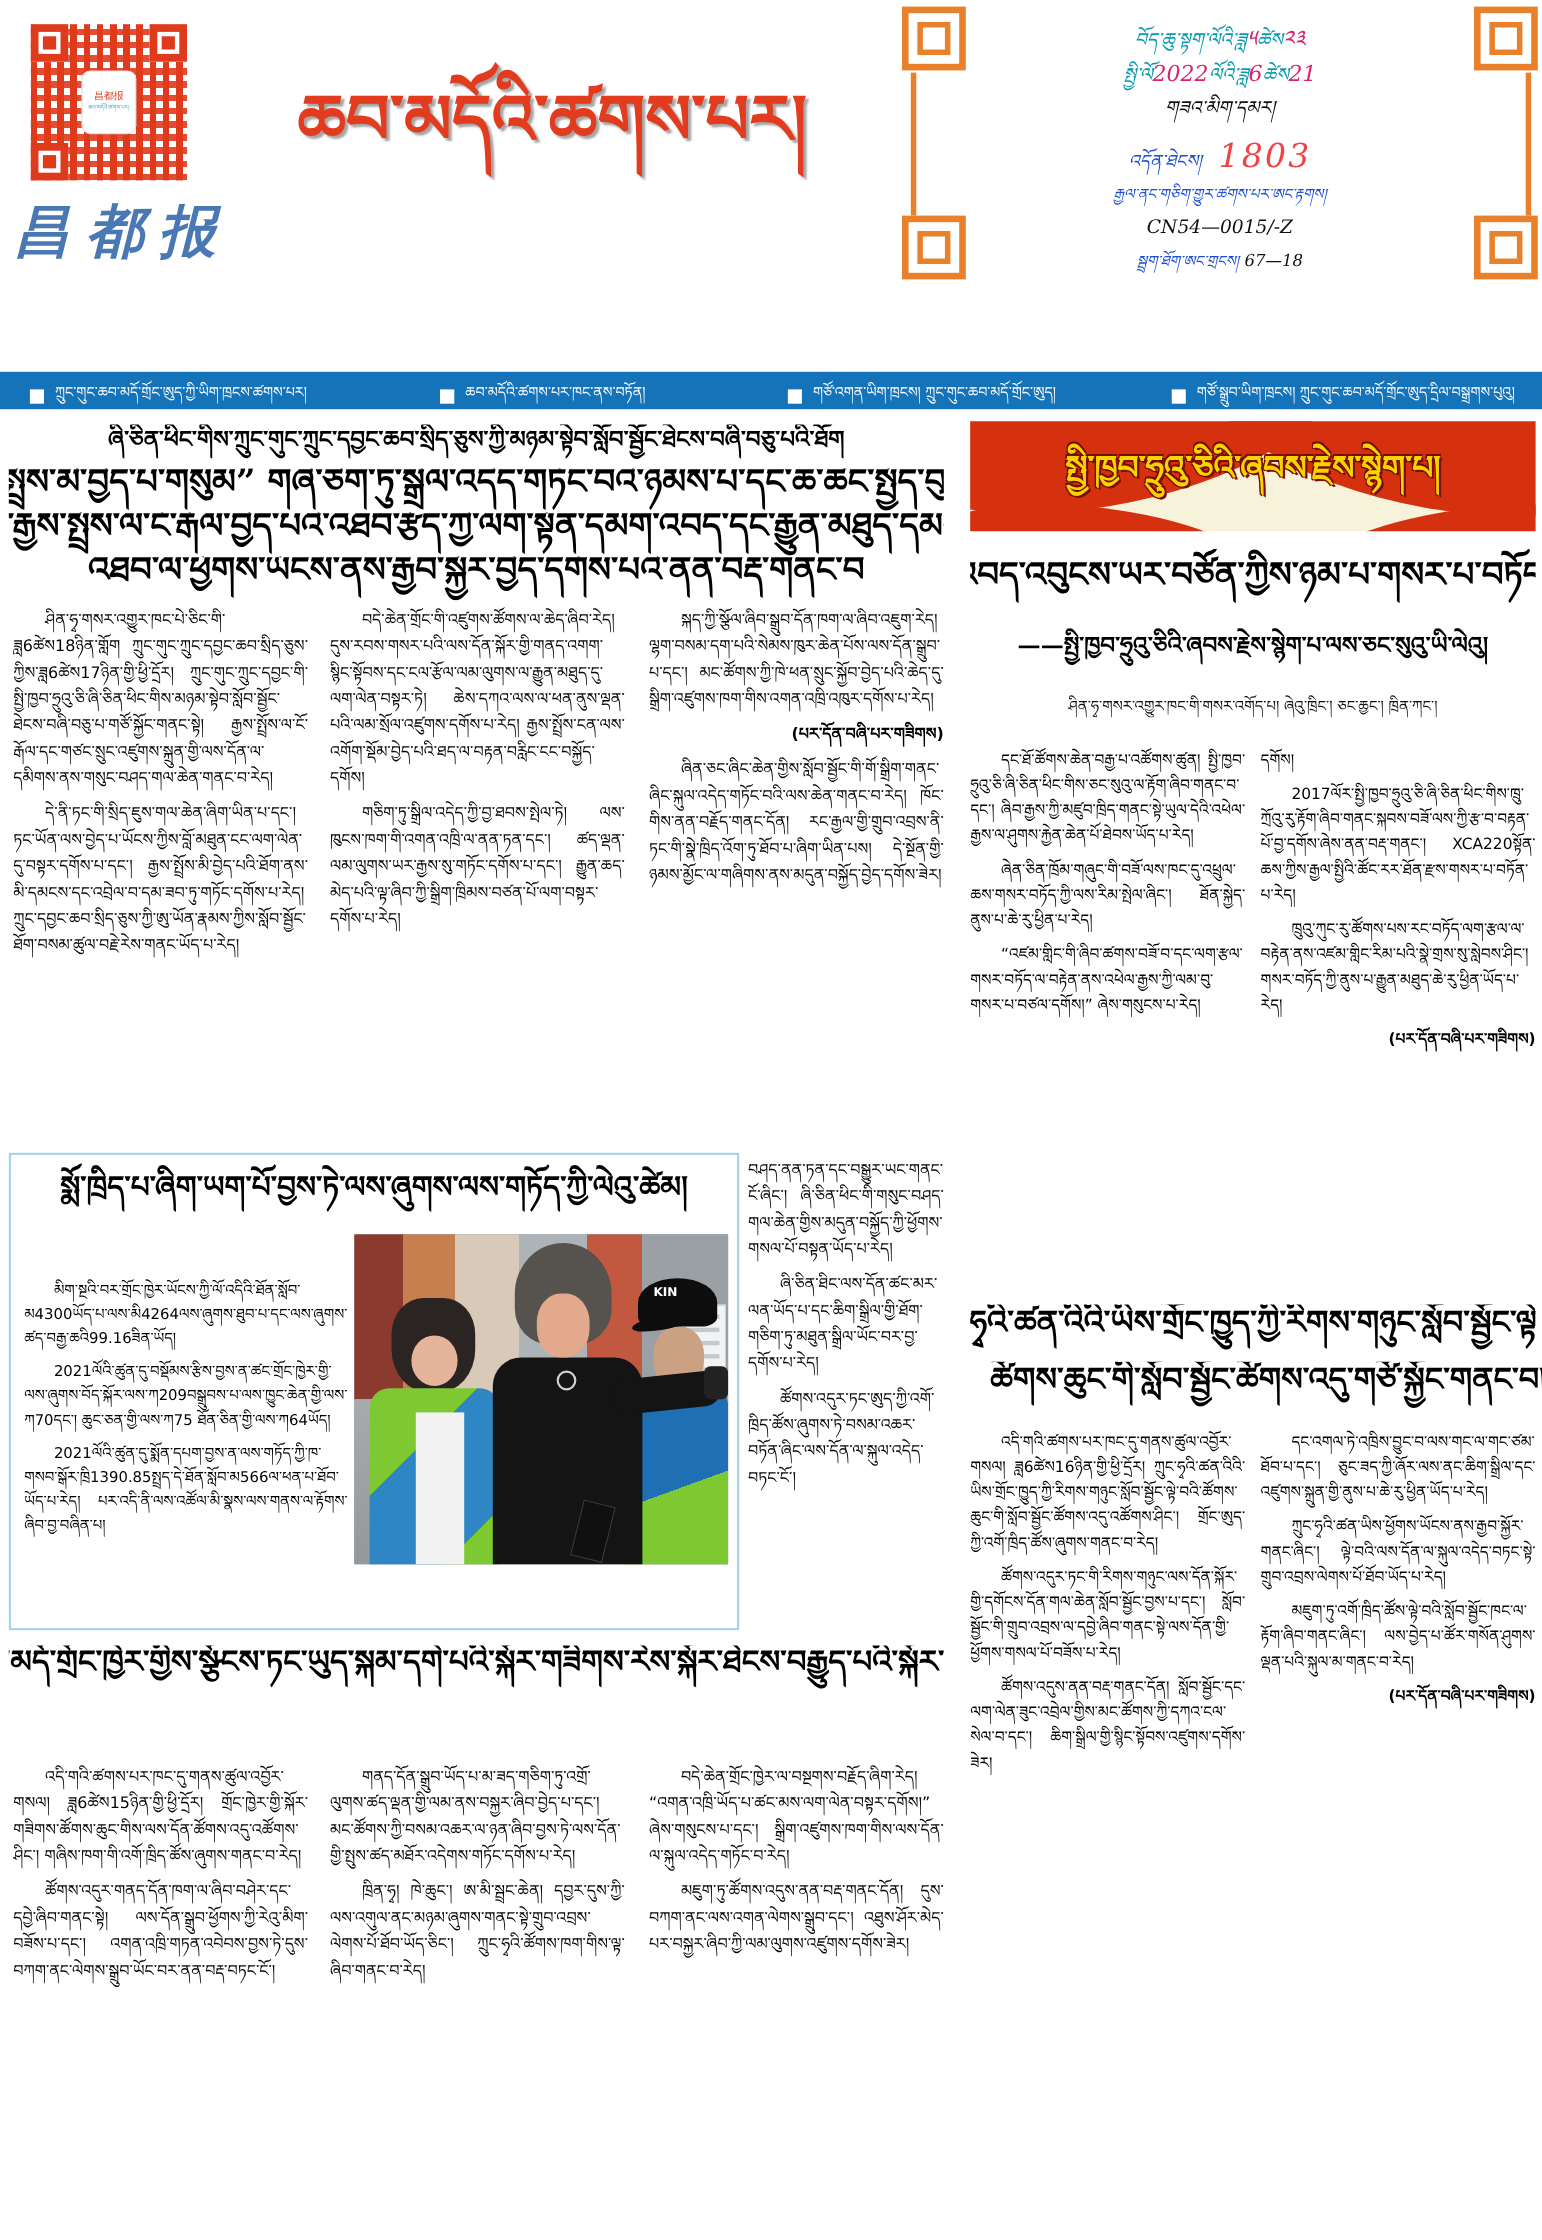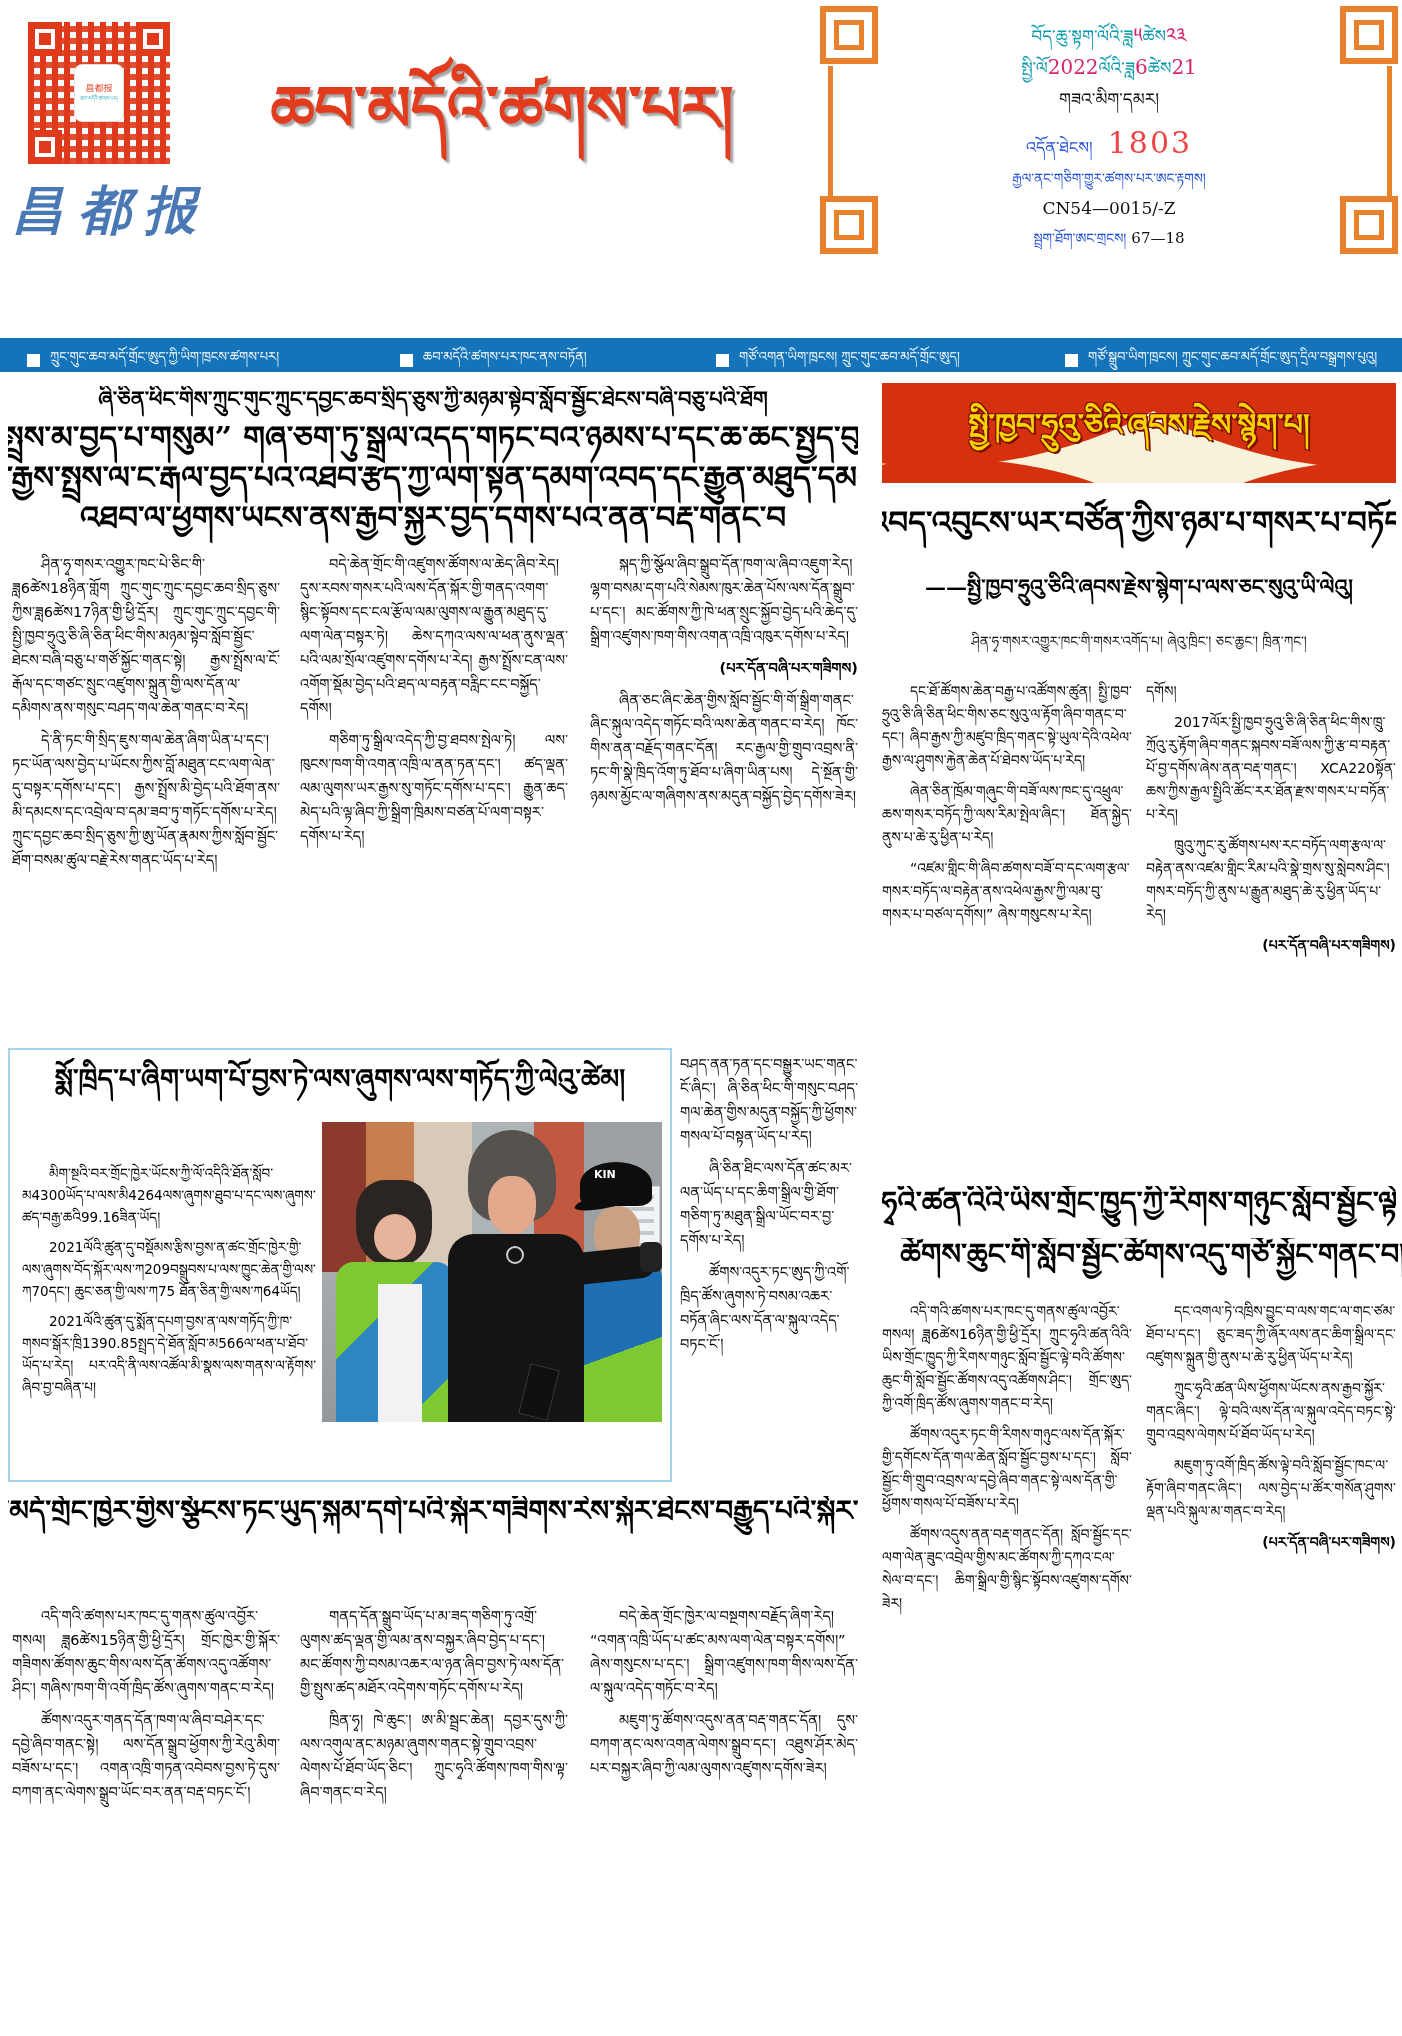--- a/index.html
+++ b/index.html
@@ -30,21 +30,21 @@
   
   .issue-box { position:absolute; left:820px; top:6px; width:578px; height:248px; }
   .frame-line { position:absolute; background:#e8802c; }
   .fl-left  { left:8px;  top:60px; width:5px; height:130px; }
   .fl-right { right:6px; top:60px; width:5px; height:130px; }
   .knot { position:absolute; width:58px; height:58px; }
   .knot::before { content:""; position:absolute; inset:0; border:6px solid #e8802c; }
   .knot::after  { content:""; position:absolute; inset:14px; border:5px solid #e8802c; background:#fff; }
   .k-tl { left:0; top:0; } .k-tr { right:0; top:0; } .k-bl { left:0; bottom:0; } .k-br { right:0; bottom:0; }
   .issue-inner { position:absolute; left:60px; top:14px; width:458px; height:220px; text-align:center; }
-  .i-line { line-height:30px; white-space:nowrap; overflow:hidden; }
+  .i-line { line-height:30px; white-space:nowrap; overflow:hidden;font-style:italic; }
   .teal { color:#0a9aae; font-size:17px; }
   .datered { color:#d6246e; font-size:20px; font-family:"DejaVu Serif", serif; }
   .blackline { color:#111; font-size:17px; }
   .issue-num { font-size:30px; font-family:"DejaVu Serif", serif; color:#ef4444; letter-spacing:2px; }
   .small-lab { font-size:13.5px; color:#1d4ed8; }
   .serif-num { font-family:"DejaVu Serif", serif; font-size:17px; color:#111; }
 
   
   .navbar { position:absolute; left:0; top:338px; width:1402px; height:34px; background:#1573b9; }
   .nav-item { position:absolute; top:0; height:44px; display:flex; align-items:center; gap:10px;

